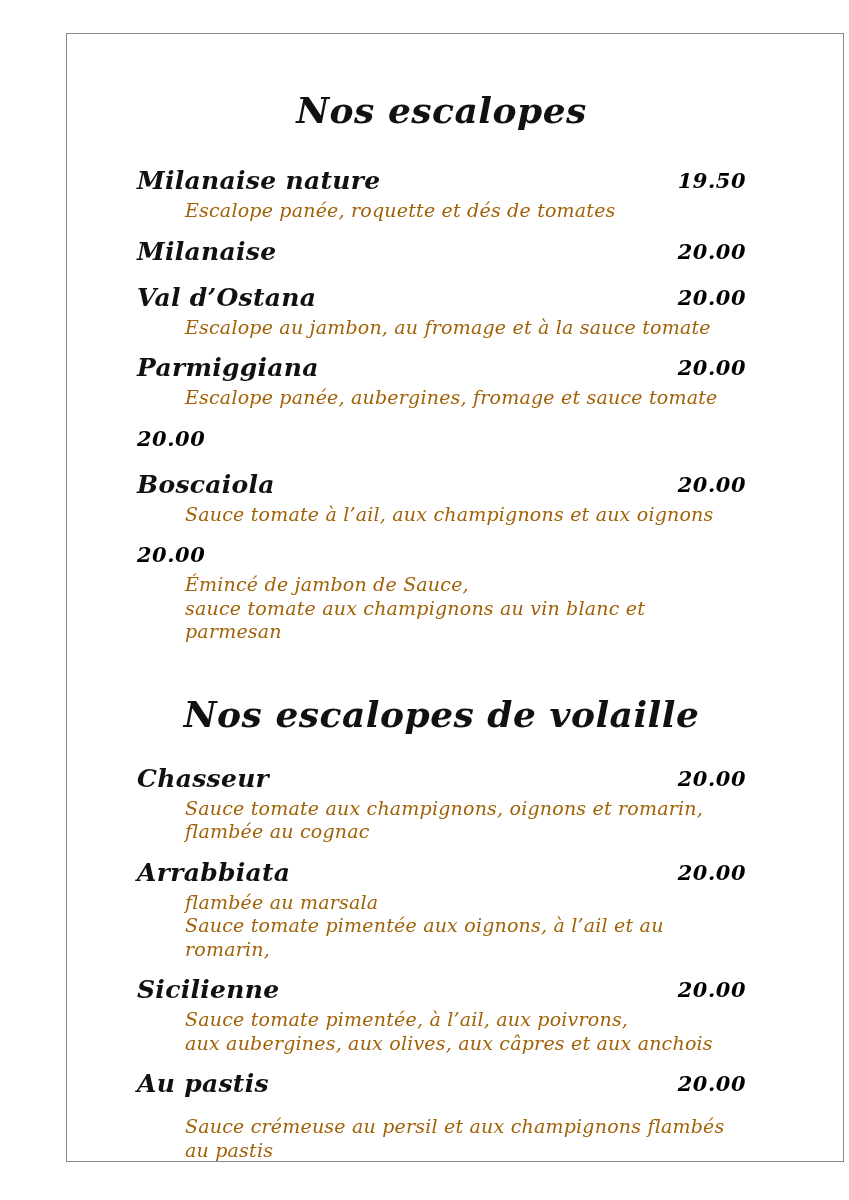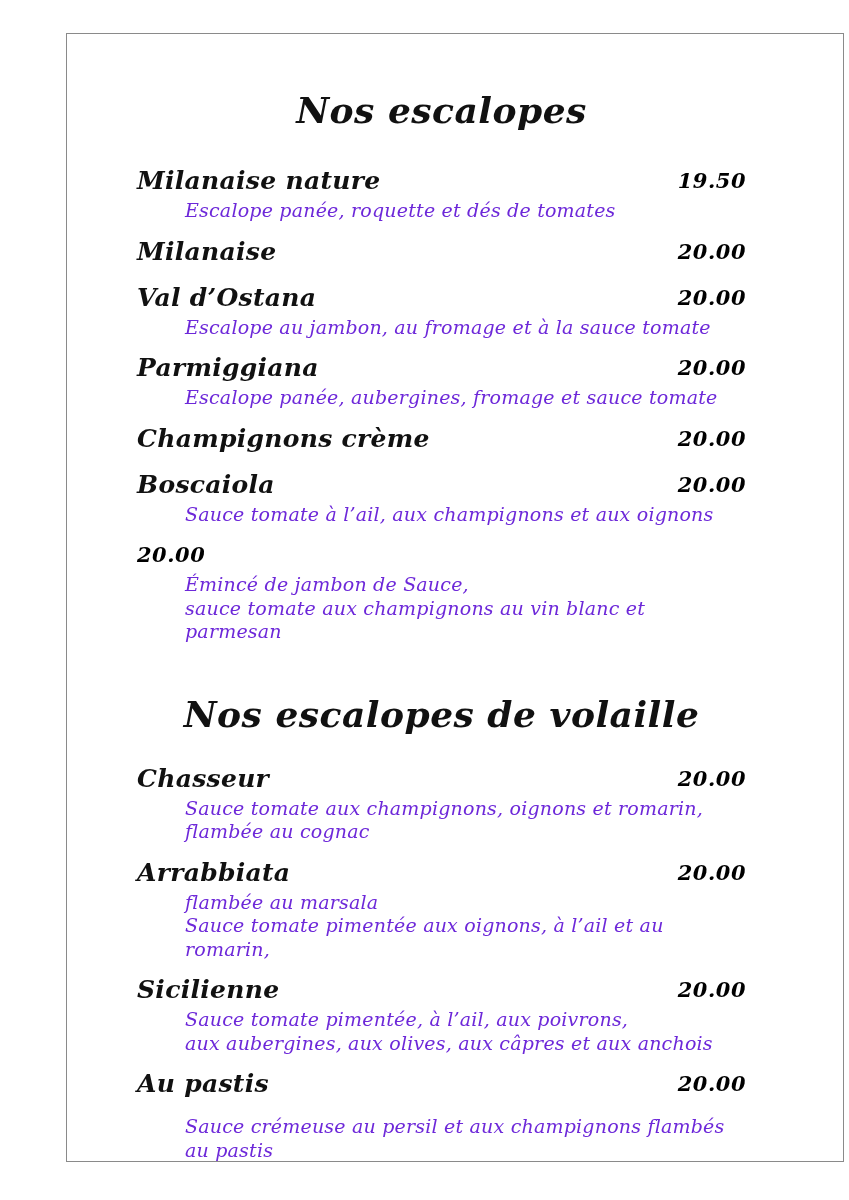--- a/index.html
+++ b/index.html
@@ -72,21 +72,21 @@
   .item-descriptions {
     margin-left: 48px;
     margin-top: 1px;
   }
   .item-descriptions.desc-gap {
     margin-top: 14px;
   }
   .desc-line {
     font-size: 19px;
     line-height: 23.5px;
-    color: #6d28d9;
+    color: #a16207;
     letter-spacing: 0.2px;
   }
 </style>
 </head>
 <body>
 
 <div class="page-frame">
   <div class="menu-content">
   <div class="menu-section">
     <h1 class="section-title">Nos escalopes</h1>
@@ -123,21 +123,20 @@
       <span class="item-name">Parmiggiana</span>
       <span class="item-price">20.00</span>
     </div>
     <div class="item-descriptions">
               <div class="desc-line">Escalope panée, aubergines, fromage et sauce tomate</div>
             </div>
   </div>
 
   <div class="menu-item">
     <div class="item-row">
-      <span class="item-name">Champignons crème</span>
       <span class="item-price">20.00</span>
     </div>
     <div class="item-descriptions"></div>
   </div>
 
   <div class="menu-item">
     <div class="item-row">
       <span class="item-name">Boscaiola</span>
       <span class="item-price">20.00</span>
     </div>

